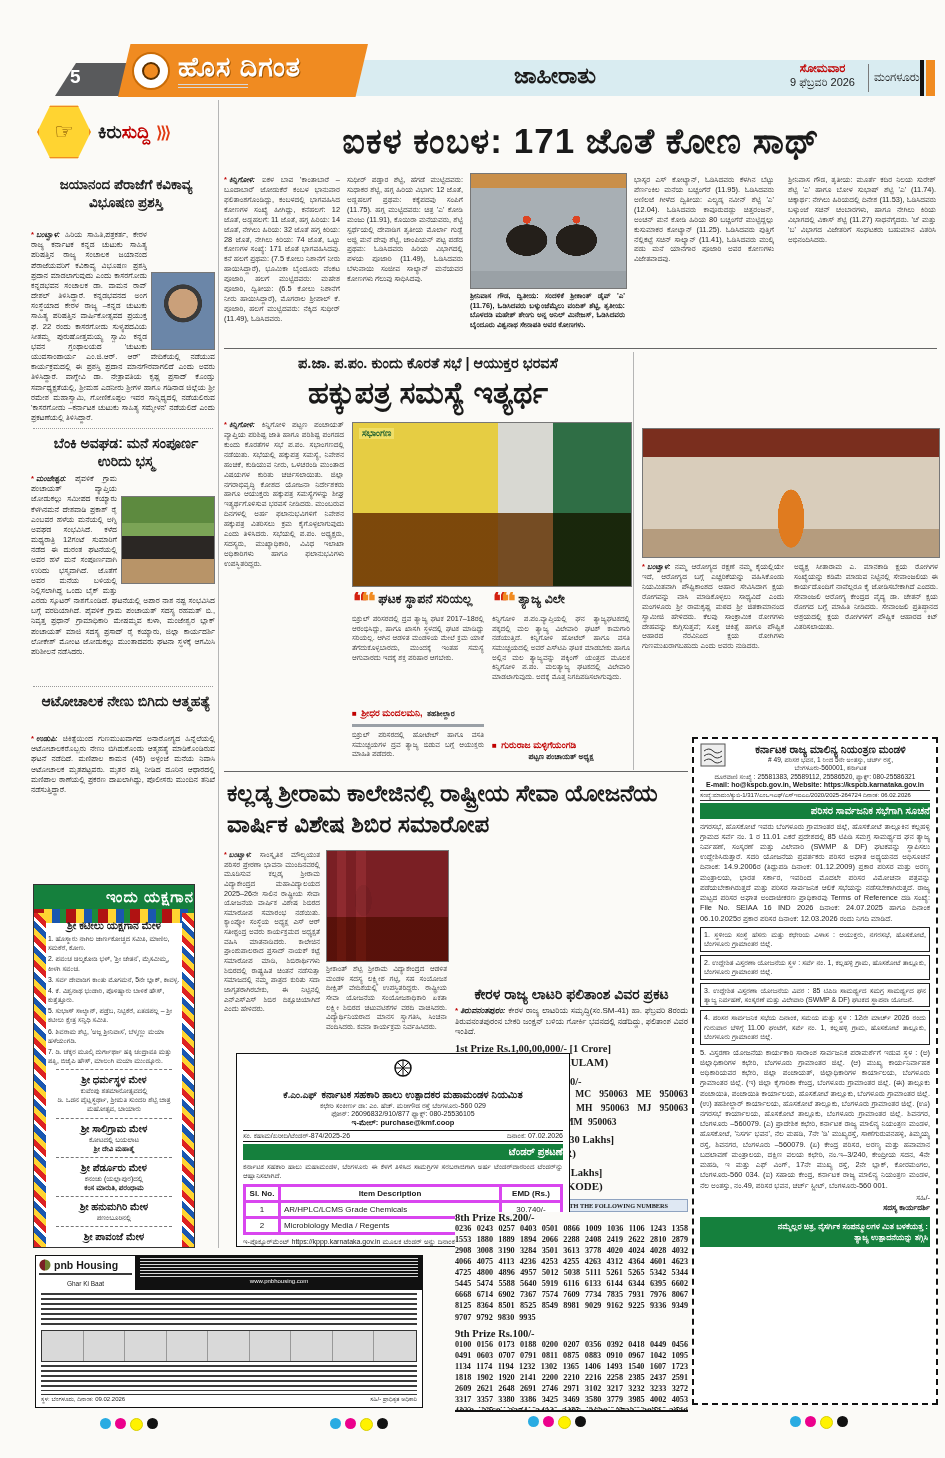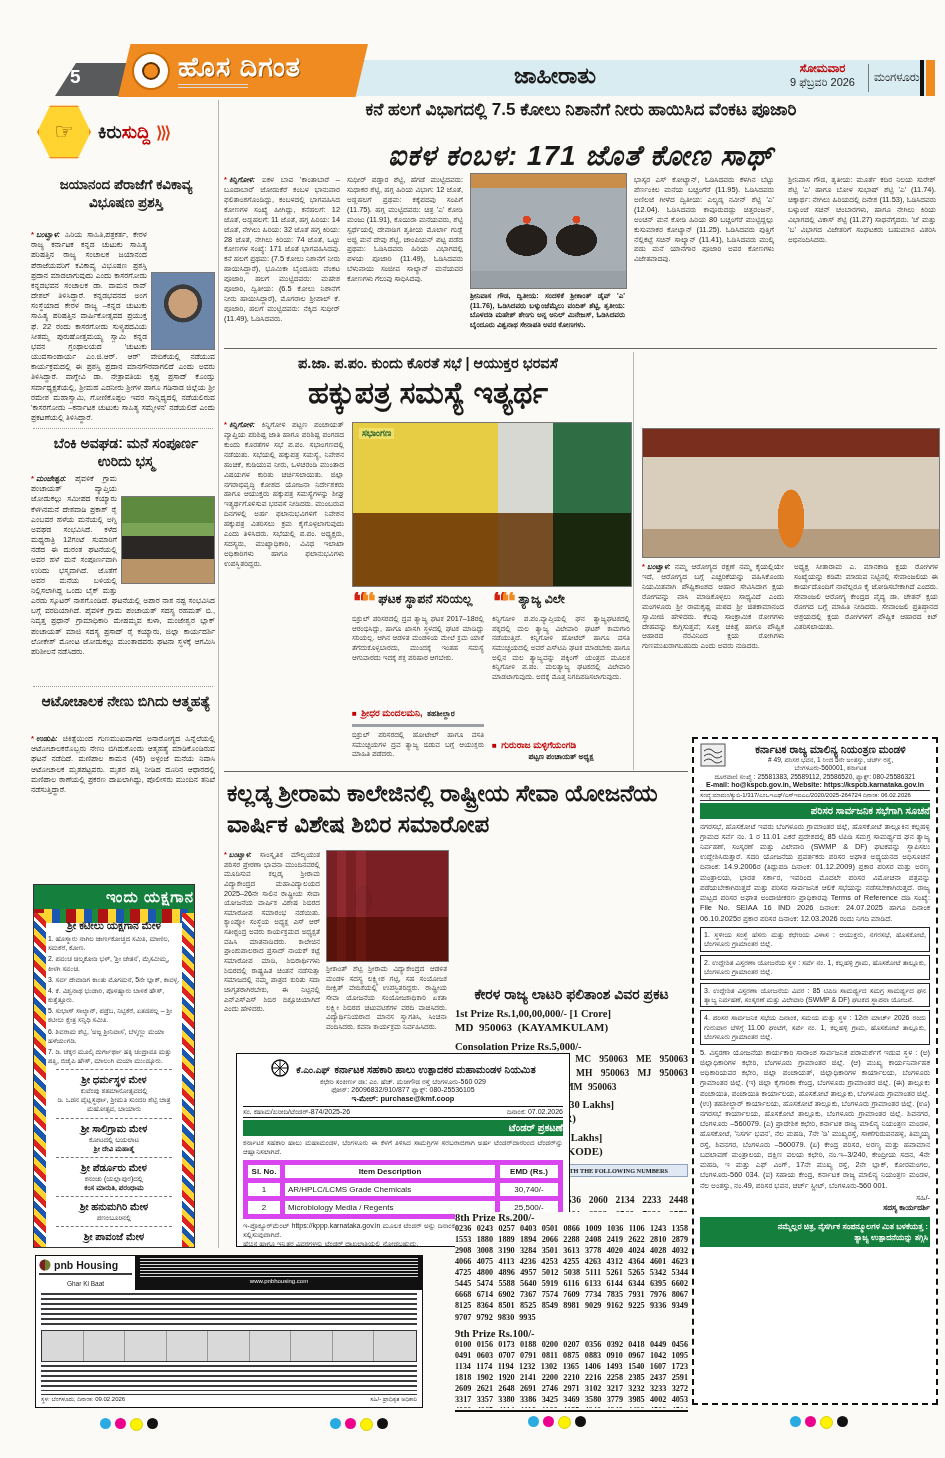--- a/index.html
+++ b/index.html
@@ -42,21 +42,21 @@
   .lot-label{font-family:"Liberation Serif",serif;font-weight:bold;font-size:10.5px;margin-top:5px;}
   .lot-num{font-family:"Liberation Serif",serif;font-weight:bold;font-size:9.5px;line-height:1.5;
            word-spacing:3px;text-align:justify;}
   .lot-bar{background:#dfe8f3;border:1px solid #8fa3c0;font-size:6.3px;font-weight:bold;
            text-align:center;padding:2px 0;margin-top:5px;font-family:"Liberation Serif",serif;}
   
   .blackbar{background:#15803d;color:#fff;font-weight:bold;text-align:right;}
   .boxed-item{border:1px solid #222;padding:2px 3px;margin-top:3px;font-size:7px;line-height:1.35;text-align:justify;}
   .dashbox{border:2px dashed #111;background:#fff;}
   table.kmf{border-collapse:collapse;width:100%;margin-top:3px;}
-  table.kmf th,table.kmf td{border:5px solid #d946ef;font-size:8px;padding:2px 3px;}
+  table.kmf th,table.kmf td{border:3px solid #d946ef;font-size:8px;padding:2px 3px;}
   
   .ybox{background:#fff;border:1px solid #333;}
   .ystripe{position:absolute;top:0;bottom:0;width:12px;
      background:repeating-linear-gradient(45deg,#d22 0 5px,#ffd431 5px 10px,#1a57b0 10px 15px,#fff 15px 18px);}
   .ygarland{height:14px;background:repeating-linear-gradient(90deg,#b01212 0 10px,#ffd431 10px 18px,#1a57b0 18px 26px,#1c8a3a 26px 32px);}
   .ydiv{border-top:1px dashed #777;margin:4px 8px;}
   .yitem{font-size:6.8px;line-height:1.35;text-align:left;margin:2px 0;}
   .ymela{font-weight:bold;font-size:10px;text-align:center;}
   .ysub{font-size:7px;text-align:center;line-height:1.3;}
   
@@ -158,22 +158,21 @@
       <div class="ysub b">ಕಂಸ ಮಾರುತಿ, ಪರಂಧಾಮ</div>
       <div class="ydiv"></div>
       <div class="ymela">ಶ್ರೀ ಹನುಮಗಿರಿ ಮೇಳ</div>
       <div class="ysub">ಪಣಂಬೂರಿನಲ್ಲಿ</div>
       <div class="ydiv"></div>
       <div class="ymela">ಶ್ರೀ ಪಾವಂಜೆ ಮೇಳ</div>
       <div class="ysub">ಪುತ್ತಿಗೆಯಲ್ಲಿ: ಶ್ರೀ ದೇವಿ ಮಹಾತ್ಮೆ</div>
     </div>
   </div>
 
-  <div class="abs b ctr" style="left:225px;top:100px;width:712px;font-size:17px;">ಕನೆ ಹಲಗೆ ವಿಭಾಗದಲ್ಲಿ 7.5 ಕೋಲು ನಿಶಾನೆಗೆ ನೀರು ಹಾಯಿಸಿದ ವೆಂಕಟ ಪೂಜಾರಿ</div>
-  <div class="abs b ctr" style="left:225px;top:140px;width:712px;font-size:28px;letter-spacing:1px;font-style:italic;">ಐಕಳ ಕಂಬಳ: 171 ಜೊತೆ ಕೋಣ ಸಾಥ್</div>
+  <div class="abs b ctr" style="left:225px;top:121px;width:712px;font-size:35px;letter-spacing:1px;">ಐಕಳ ಕಂಬಳ: 171 ಜೊತೆ ಕೋಣ ಸಾಥ್</div>
 
   <div class="abs jt" style="left:224px;top:175px;width:116px;height:168px;font-size:7.4px;">
     <span class="star">*</span><span class="dl">ಕಿನ್ನಿಗೋಳಿ:</span> <span>ಐಕಳ ಬಾವ 'ಕಾಂತಾಬಾರೆ – ಬೂದಾಬಾರೆ' ಜೋಡುಕೆರೆ ಕಂಬಳ ಭಾನುವಾರ ಫಲಿತಾಂಶಗೊಂಡಿದ್ದು, ಕಂಬಳದಲ್ಲಿ ಭಾಗವಹಿಸಿದ ಕೋಣಗಳ ಸಂಖ್ಯೆ ಹೀಗಿದ್ದು, ಕನೆಹಲಗೆ: 12 ಜೊತೆ, ಅಡ್ಡಹಲಗೆ: 11 ಜೊತೆ, ಹಗ್ಗ ಹಿರಿಯ: 14 ಜೊತೆ, ನೇಗಿಲು ಹಿರಿಯ: 32 ಜೊತೆ ಹಗ್ಗ ಕಿರಿಯ: 28 ಜೊತೆ, ನೇಗಿಲು ಕಿರಿಯ: 74 ಜೊತೆ, ಒಟ್ಟು ಕೋಣಗಳ ಸಂಖ್ಯೆ: 171 ಜೊತೆ ಭಾಗವಹಿಸಿದವು. ಕನೆ ಹಲಗೆ ಪ್ರಥಮ: (7.5 ಕೋಲು ನಿಶಾನೆಗೆ ನೀರು ಹಾಯಿಸಿದ್ದಾರೆ), ಭೂಮಿಕಾ ಬೈಂದೂರು ವೆಂಕಟ ಪೂಜಾರಿ, ಹಲಗೆ ಮುಟ್ಟಿದವರು: ಮಹೇಶ ಪೂಜಾರಿ, ದ್ವಿತೀಯ: (6.5 ಕೋಲು ನಿಶಾನೆಗೆ ನೀರು ಹಾಯಿಸಿದ್ದಾರೆ), ಮೊಗರಾಲ ಶ್ರೀಪಾಲ್ ಕೆ. ಪೂಜಾರಿ, ಹಲಗೆ ಮುಟ್ಟಿದವರು: ನೆಕ್ಕಿದ ಸುಧೀರ್ (11.49), ಓಡಿಸಿದವರು.</span>
   </div>
   <div class="abs jt" style="left:347px;top:175px;width:116px;height:168px;font-size:7.4px;">ಸುಧೀರ್ ಪಡ್ತಾರ ಶೆಟ್ಟಿ, ಹೆಗಡೆ ಮುಟ್ಟಿದವರು: ಸುಧಾಕರ ಶೆಟ್ಟಿ, ಹಗ್ಗ ಹಿರಿಯ ವಿಭಾಗ: 12 ಜೊತೆ, ಅಡ್ಡಹಲಗೆ ಪ್ರಥಮ: ಕಕ್ಕೆಪದವು ಸಂಪಿಗೆ (11.75). ಹಗ್ಗ ಮುಟ್ಟಿದವರು: ಚಿತ್ರ 'ಎ' ಕೋಡಿ ಮಂಜು (11.91), ಕೊಯಿರಾ ಮನೆಯವರು, ಶೆಟ್ಟಿ ಸ್ಪರ್ಧೆಯಲ್ಲಿ ದೇವಾಡಿಗ ತೃತೀಯ ಮೊರ್ಲಾ ಗುಡ್ಡೆ ಅಜ್ಜಿ ಮನೆ ದೇವು ಶೆಟ್ಟಿ, ಚಾಂಪಿಯನ್ ಪಟ್ಟ ಪಡೆದ ಪ್ರಥಮ: ಓಡಿಸಿದವರು ಹಿರಿಯ ವಿಭಾಗದಲ್ಲಿ ಪಳಯ ಪೂಜಾರಿ (11.49), ಓಡಿಸಿದವರು ಬೆಳುವಾಯಿ ಸಂಜೀವ ಸಾಲ್ಯಾನ್ ಮನೆಯವರ ಕೋಣಗಳು ಗೆಲುವು ಸಾಧಿಸಿದವು.</div>
   <div class="photo" style="left:470px;top:173px;width:155px;height:114px;
               background:
                 radial-gradient(ellipse 34px 26px at 36% 58%, #241f1a 0 60%, transparent 61%),
                 radial-gradient(ellipse 34px 26px at 68% 58%, #241f1a 0 60%, transparent 61%),
                 radial-gradient(circle 4px at 36% 40%, #d42 0 100%, transparent 100%),
@@ -241,20 +240,24 @@
   <div class="photo" style="left:326px;top:850px;width:121px;height:110px;
               background:
                 radial-gradient(ellipse 14px 26px at 30% 45%, #f1f1ee 0 60%, transparent 61%),
                 linear-gradient(90deg, #7a1f24 0 8%, #8e2a2f 8% 16%, #7a1f24 16% 24%, #8e2a2f 24% 32%, #7a1f24 32% 100%),
                 linear-gradient(#0000 0 60%, #b98a4a 60% 100%);
               background-blend-mode:multiply;"></div>
   <div class="abs jt" style="left:326px;top:964px;width:121px;height:84px;font-size:7.2px;">ಶ್ರೀಕಾಂತ್ ಶೆಟ್ಟಿ ಶ್ರೀರಾಮ ವಿದ್ಯಾಕೇಂದ್ರದ ಆಡಳಿತ ಮಂಡಳಿ ಸದಸ್ಯ ಲಕ್ಷ್ಮೀಶ ಗಟ್ಟಿ, ಸಹ ಸಂಯೋಜಕ ದೀಕ್ಷಿತ್ ವೇದಿಕೆಯಲ್ಲಿ ಉಪಸ್ಥಿತರಿದ್ದರು. ರಾಷ್ಟ್ರೀಯ ಸೇವಾ ಯೋಜನೆಯ ಸಂಯೋಜಕಾಧಿಕಾರಿ ಏಕತಾ ಲಕ್ಷ್ಮೀ ಶಿಬಿರದ ಚಟುವಟಿಕೆಗಳ ವರದಿ ವಾಚಿಸಿದರು. ವಿದ್ಯಾರ್ಥಿನಿಯರಾದ ಮಾನಸ ಸ್ವಾಗತಿಸಿ, ಸಿಂಚನಾ ವಂದಿಸಿದರು. ಕವನಾ ಕಾರ್ಯಕ್ರಮ ನಿರ್ವಹಿಸಿದರು.</div>
 
   <div class="abs" style="left:455px;top:986px;width:233px;height:424px;overflow:hidden;">
     <div class="b ctr" style="font-size:14px;">ಕೇರಳ ರಾಜ್ಯ ಲಾಟರಿ ಫಲಿತಾಂಶ ವಿವರ ಪ್ರಕಟ</div>
+    <div class="jt" style="font-size:8px;margin-top:3px;">
+      <span class="star">*</span><span class="dl">ತಿರುವನಂತಪುರಂ:</span>
+      <span>ಕೇರಳ ರಾಜ್ಯ ಲಾಟರಿಯ ಸಮೃದ್ಧಿ(ಸಂ.SM-41) ಹಾ. ಫೆಬ್ರವರಿ 8ರಂದು ತಿರುವನಂತಪುರಂನ ಬೇಕರಿ ಜಂಕ್ಷನ್ ಬಳಿಯ ಗೋರ್ಕಿ ಭವನದಲ್ಲಿ ನಡೆದಿದ್ದು, ಫಲಿತಾಂಶ ವಿವರ ಇಂತಿದೆ.</span>
+    </div>
     <div class="lot-label">1st Prize Rs.1,00,00,000/- [1 Crore]</div>
     <div class="lot-num" style="font-size:11px;">MD 950063 (KAYAMKULAM)</div>
     <div class="lot-label">Consolation Prize Rs.5,000/-</div>
     <div class="lot-num">MA 950063 MB 950063 MC 950063 ME 950063 MF 950063 MG 950063 MH 950063 MJ 950063 MK 950063 ML 950063 MM 950063</div>
     <div class="lot-label">2nd Prize Rs.30,00,000/- [30 Lakhs]</div>
     <div class="lot-num" style="font-size:11px;">MM 593392 (KANNUR)</div>
     <div class="lot-label">3rd Prize Rs.5,00,000/- [5 Lakhs]</div>
     <div class="lot-num" style="font-size:11px;">ME 754254 (KOZHIKKODE)</div>
     <div class="lot-bar">FOR THE TICKETS ENDING WITH THE FOLLOWING NUMBERS</div>
     <div class="lot-label">4th Prize Rs.5,000/-</div>
@@ -271,21 +274,21 @@
 
   <div class="abs" style="left:455px;top:1410px;width:233px;border-top:2px solid #111;"></div>
   <div class="abs dots" style="left:528px;top:1416px;">
     <span class="dot dc"></span>
     <span class="dot dm"></span>
     <span class="dot dy"></span>
     <span class="dot dk"></span>
   </div>
 
   <div class="abs" style="left:236px;top:1053px;width:334px;height:194px;border:1px solid #111;background:#fff;padding:4px 6px;box-sizing:border-box;overflow:hidden;">
-    <div style="display:flex;align-items:center;gap:6px;justify-content:center;">
+    <div style="display:flex;align-items:center;gap:6px;justify-content:center;flex-direction:column;">
       <svg width="20" height="20" viewBox="0 0 20 20">
           <circle cx="10" cy="10" r="8" fill="none" stroke="#111" stroke-width="1.5"></circle>
           <path d="M10 2 V18 M2 10 H18 M4 4 L16 16 M16 4 L4 16" stroke="#111" stroke-width="1"></path>
         </svg>
       <span>
         <span class="b" style="font-size:9px;">ಕೆ.ಎಂ.ಎಫ್</span>
         <span class="b" style="font-size:10px;">ಕರ್ನಾಟಕ ಸಹಕಾರಿ ಹಾಲು ಉತ್ಪಾದಕರ ಮಹಾಮಂಡಳ ನಿಯಮಿತ</span>
       </span>
     </div>
     <div class="ctr" style="font-size:7px;">ಕಛೇರಿ ಸಂಕೀರ್ಣ ಡಾ: ಎಂ. ಹೆಚ್. ಮರೀಗೌಡ ರಸ್ತೆ ಬೆಂಗಳೂರು-560 029</div>

